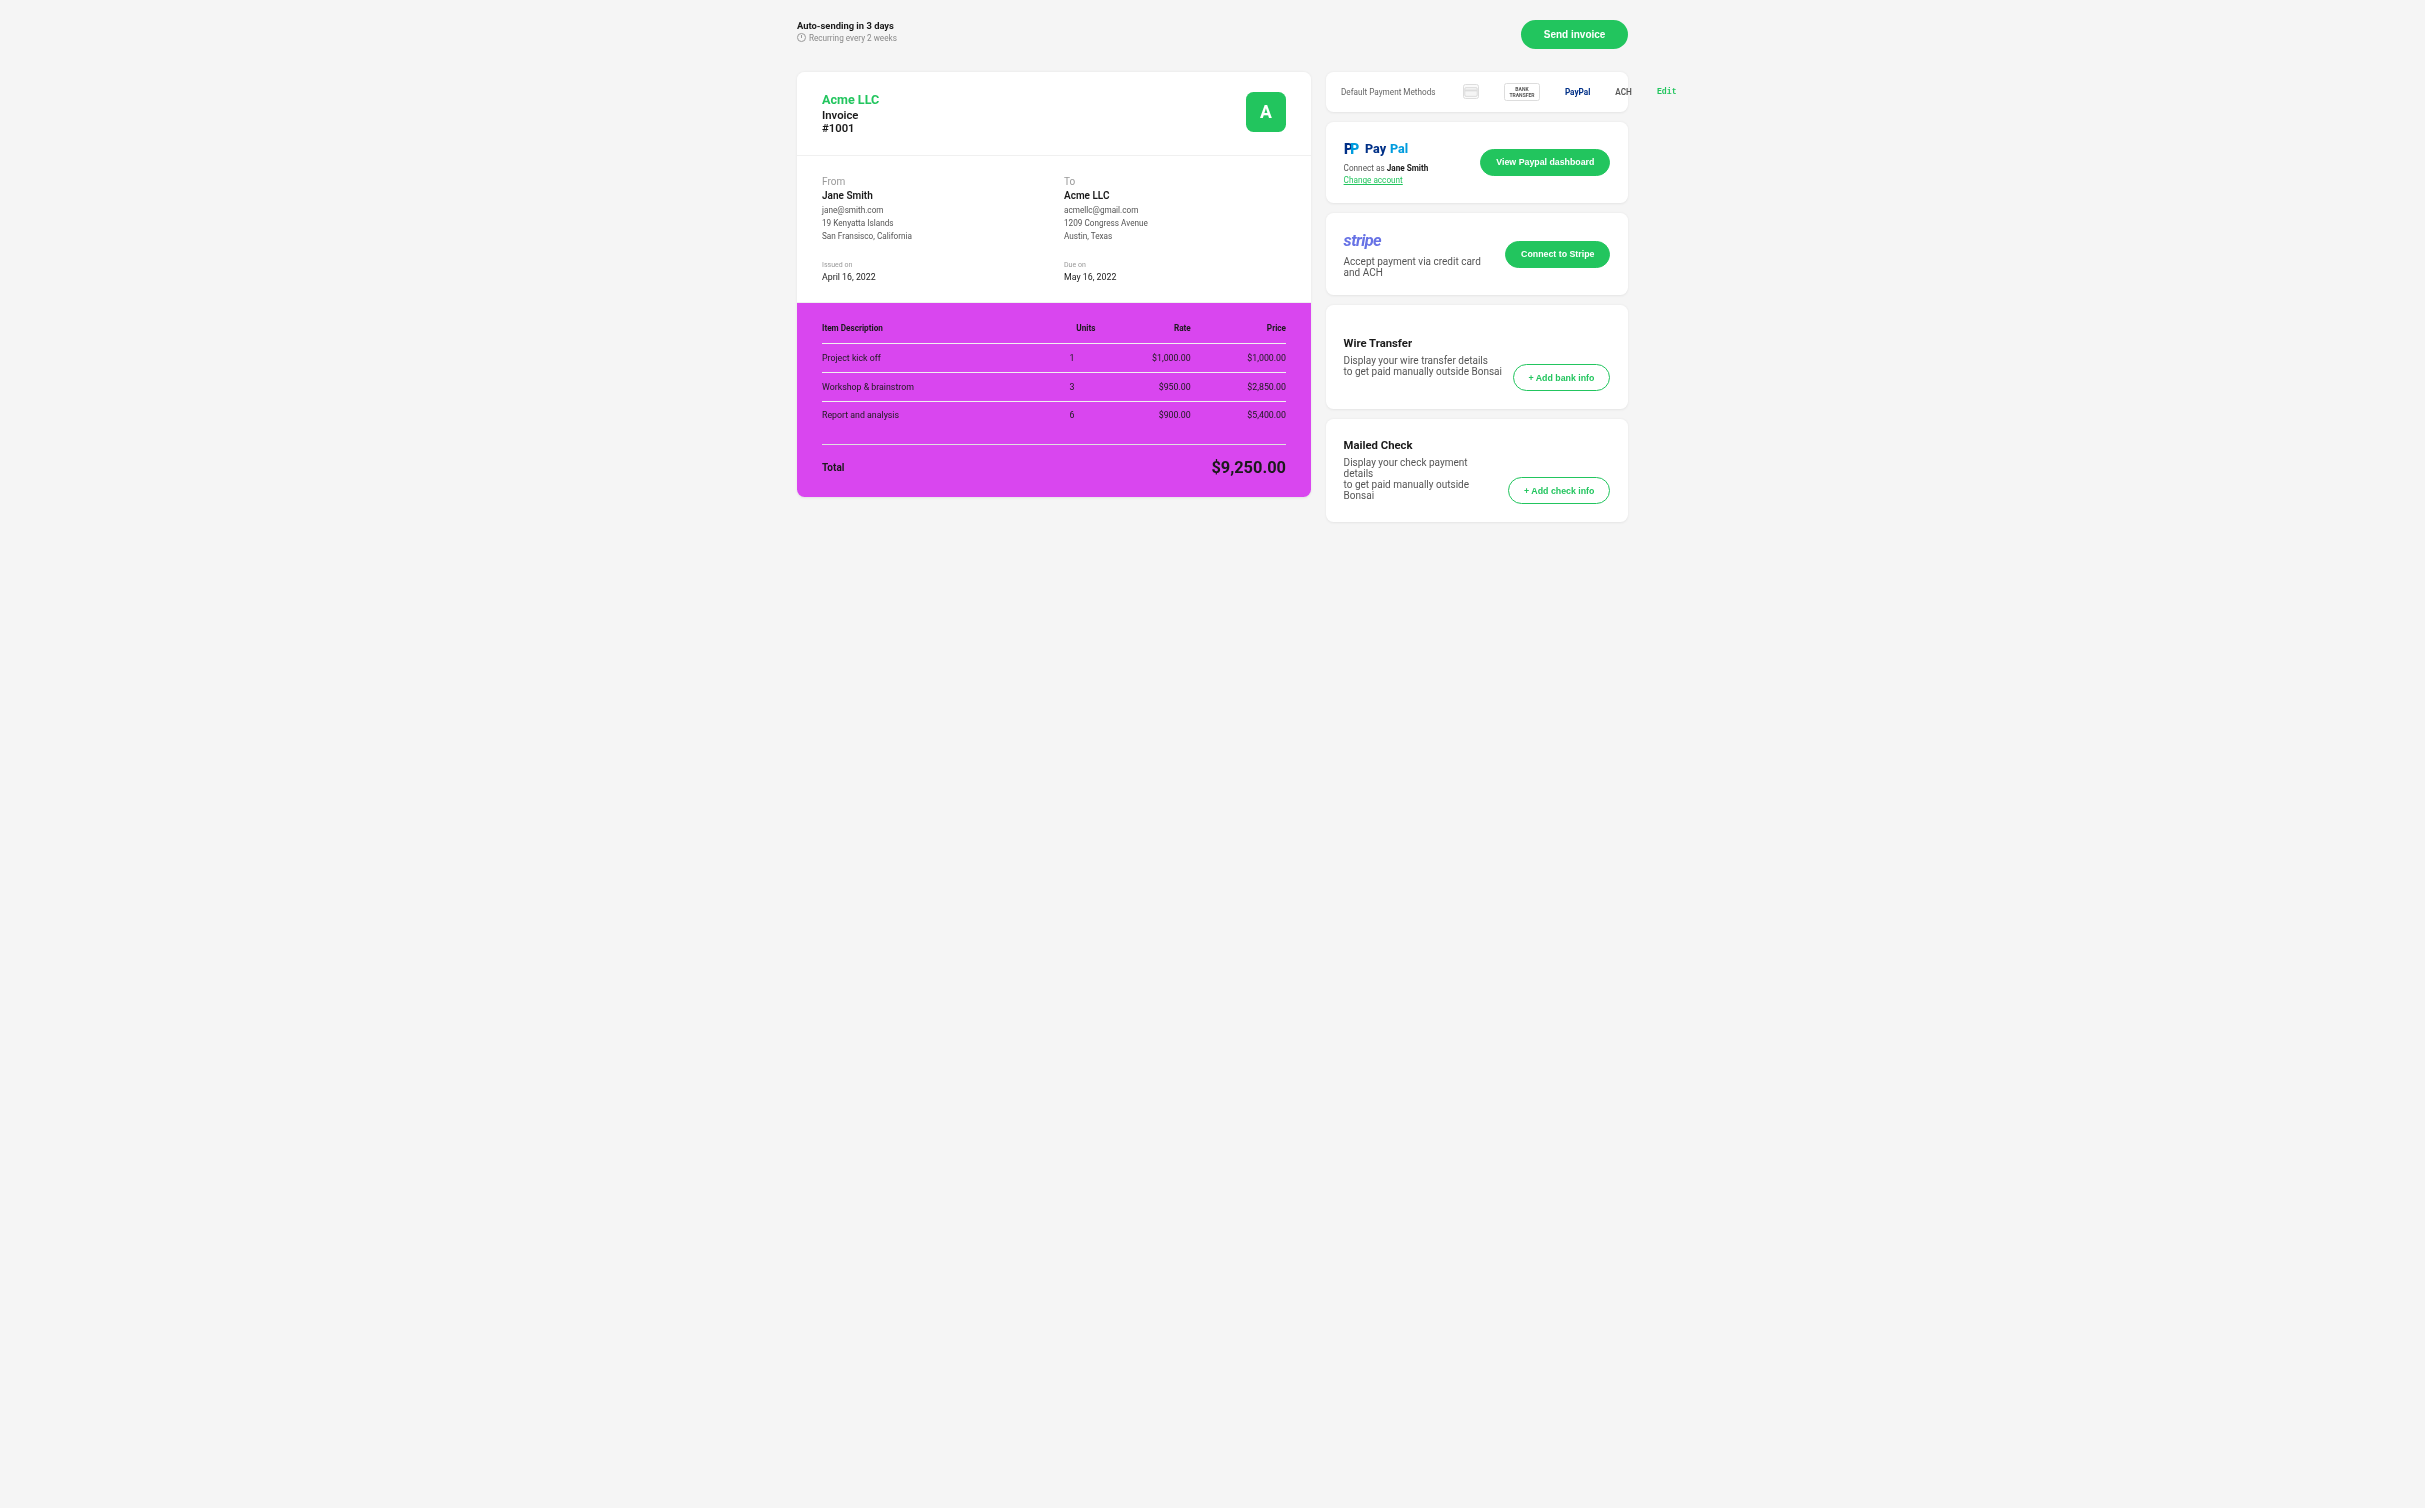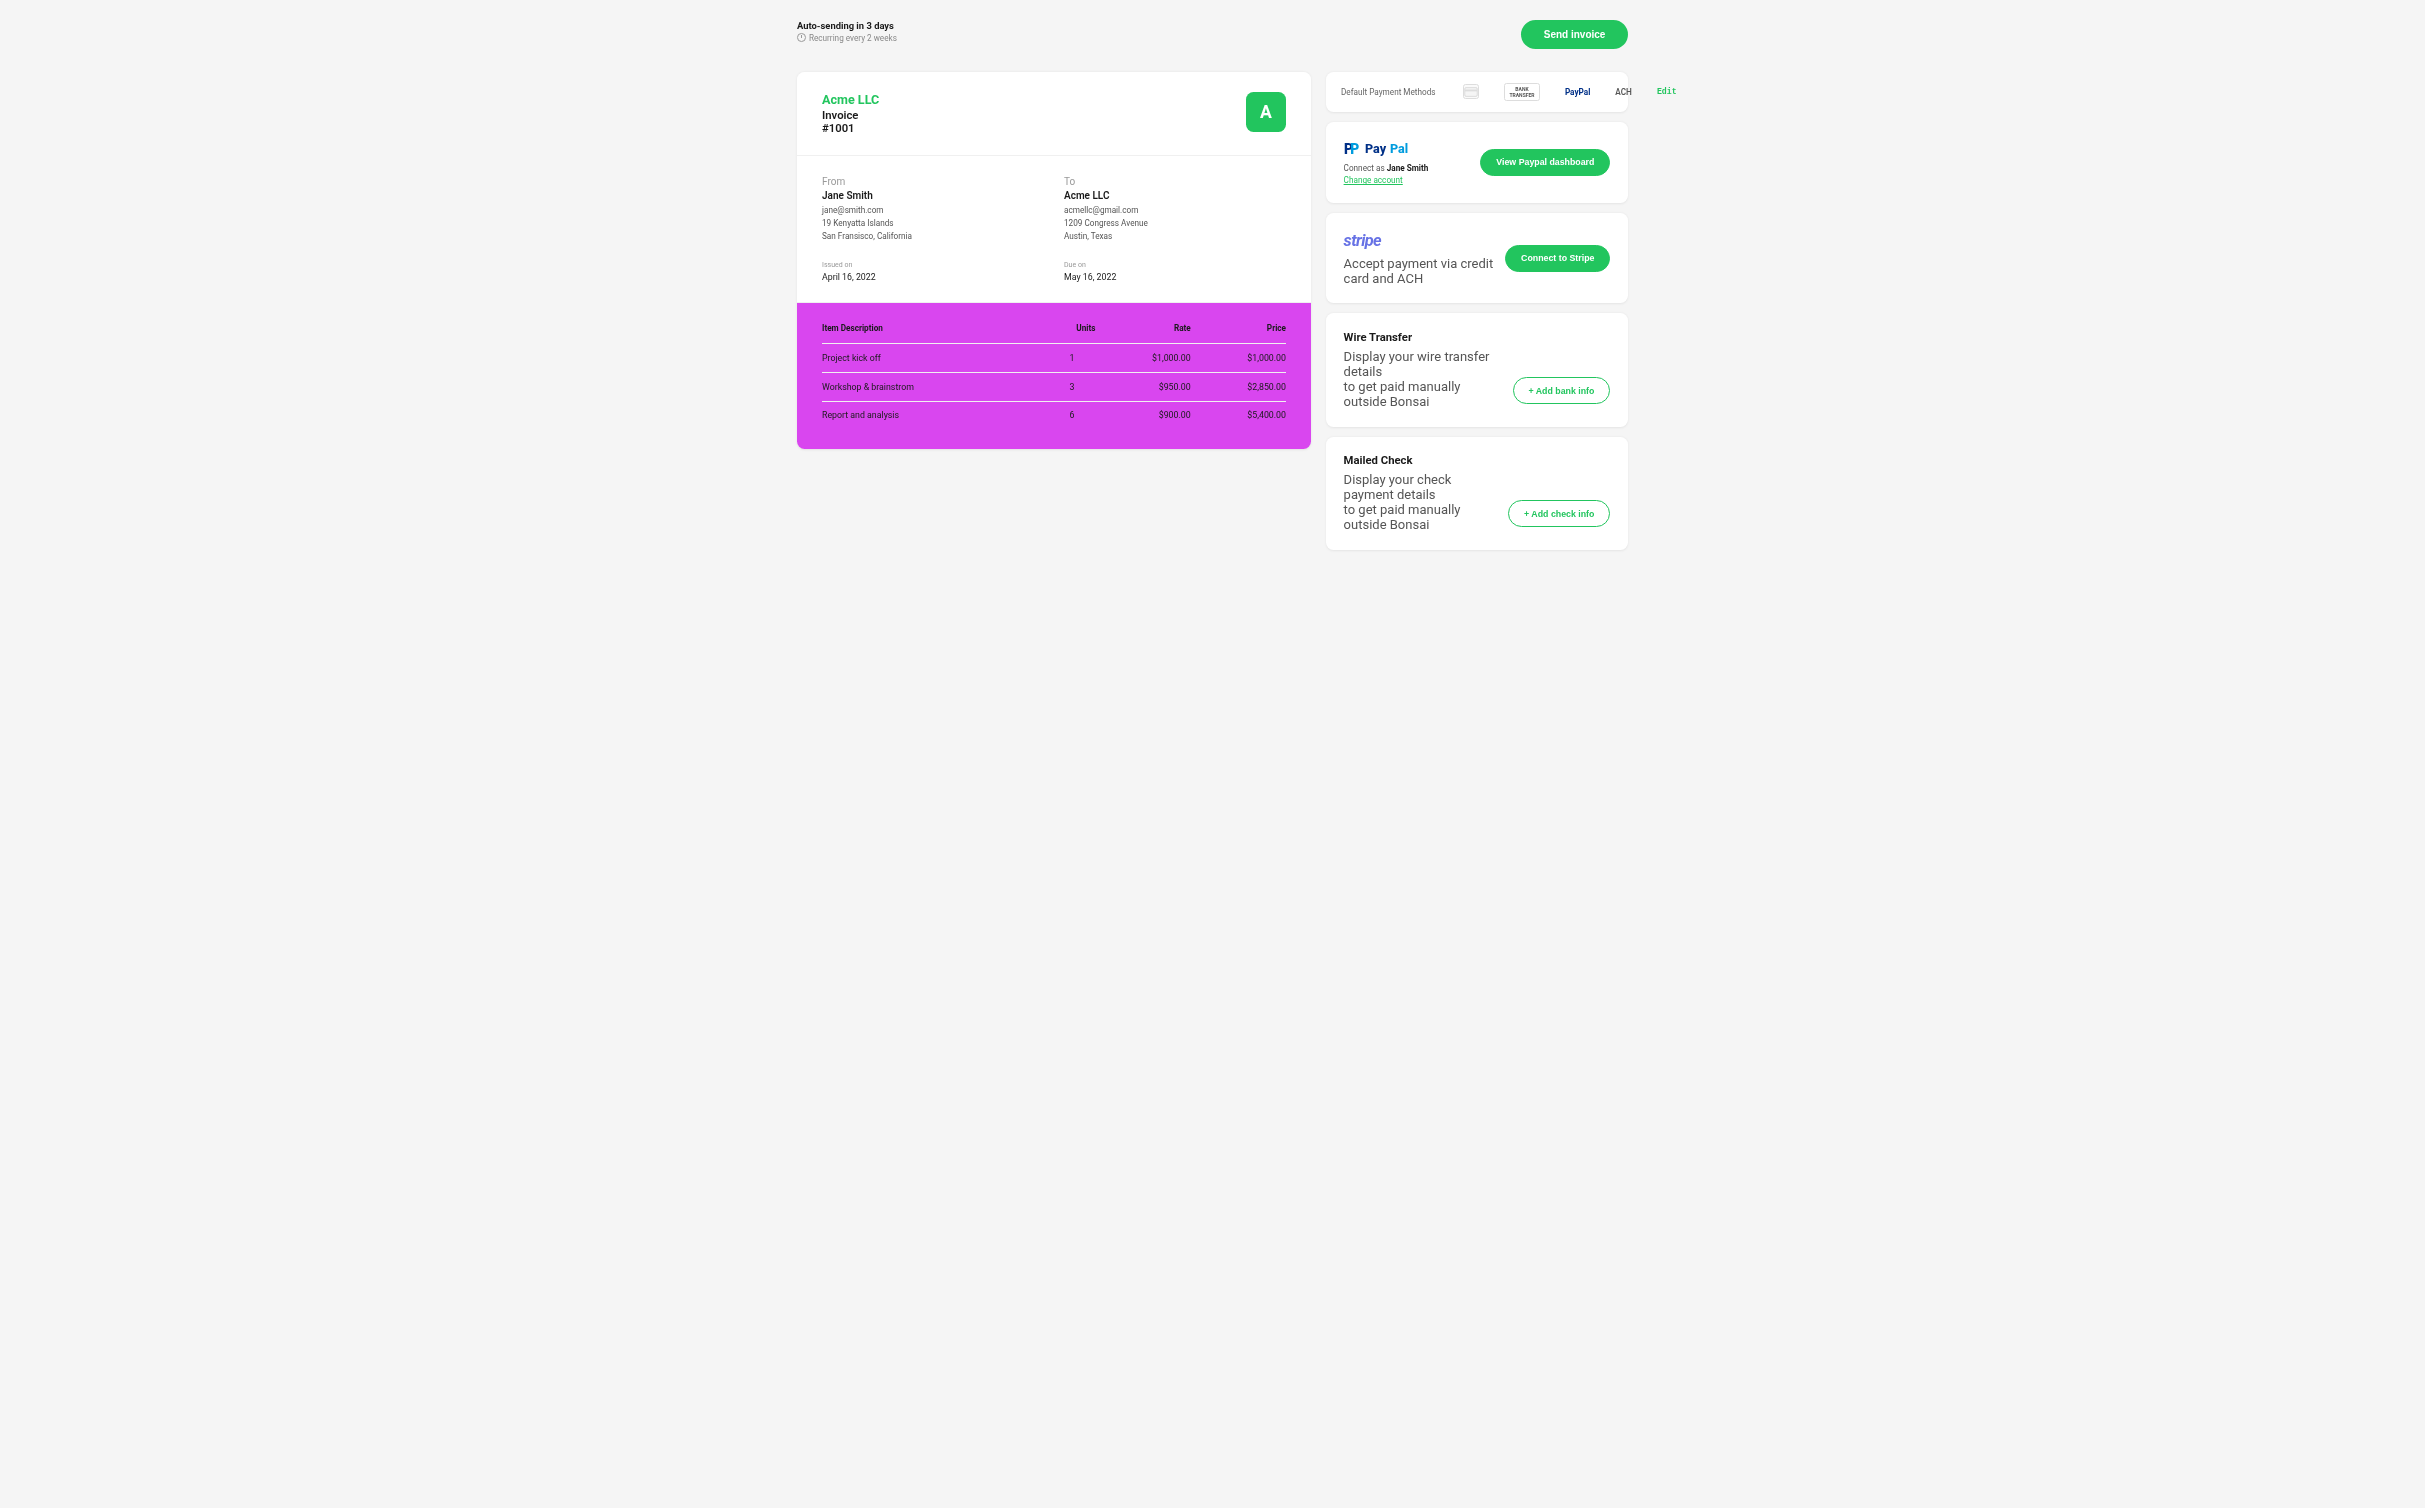--- a/index.html
+++ b/index.html
@@ -287,21 +287,21 @@
 
     .stripe-logo-text {
       font-size: 16.4px;
       font-weight: 700;
       color: #6772e5;
       margin-bottom: 6.3px;
       font-style: italic;
       letter-spacing: -0.6px;
     }
     .payment-desc {
-      font-size: 13px;
+      font-size: 10px;
       color: #555;
     }
 
     .wire-title, .check-title {
       font-size: 11.3px;
       font-weight: 700;
       color: #1a1a1a;
       margin-bottom: 5px;
     }
 
@@ -442,20 +442,24 @@
       <td class="right">$2,850.00</td>
     </tr>
               <tr>
       <td>Report and analysis</td>
       <td class="center">6</td>
       <td class="right">$900.00</td>
       <td class="right">$5,400.00</td>
     </tr>
             </tbody>
         </table>
+        <div class="total-row">
+          <span class="total-label">Total</span>
+          <span class="total-amount">$9,250.00</span>
+        </div>
       </div>
 
     </div>
 
     <div class="payment-panel">
 
       <div class="default-methods-bar">
         <span class="default-methods-label">Default Payment Methods</span>
         <div class="card-icon-svg method-icon">
           <svg width="14" height="10" viewBox="0 0 22 16">

